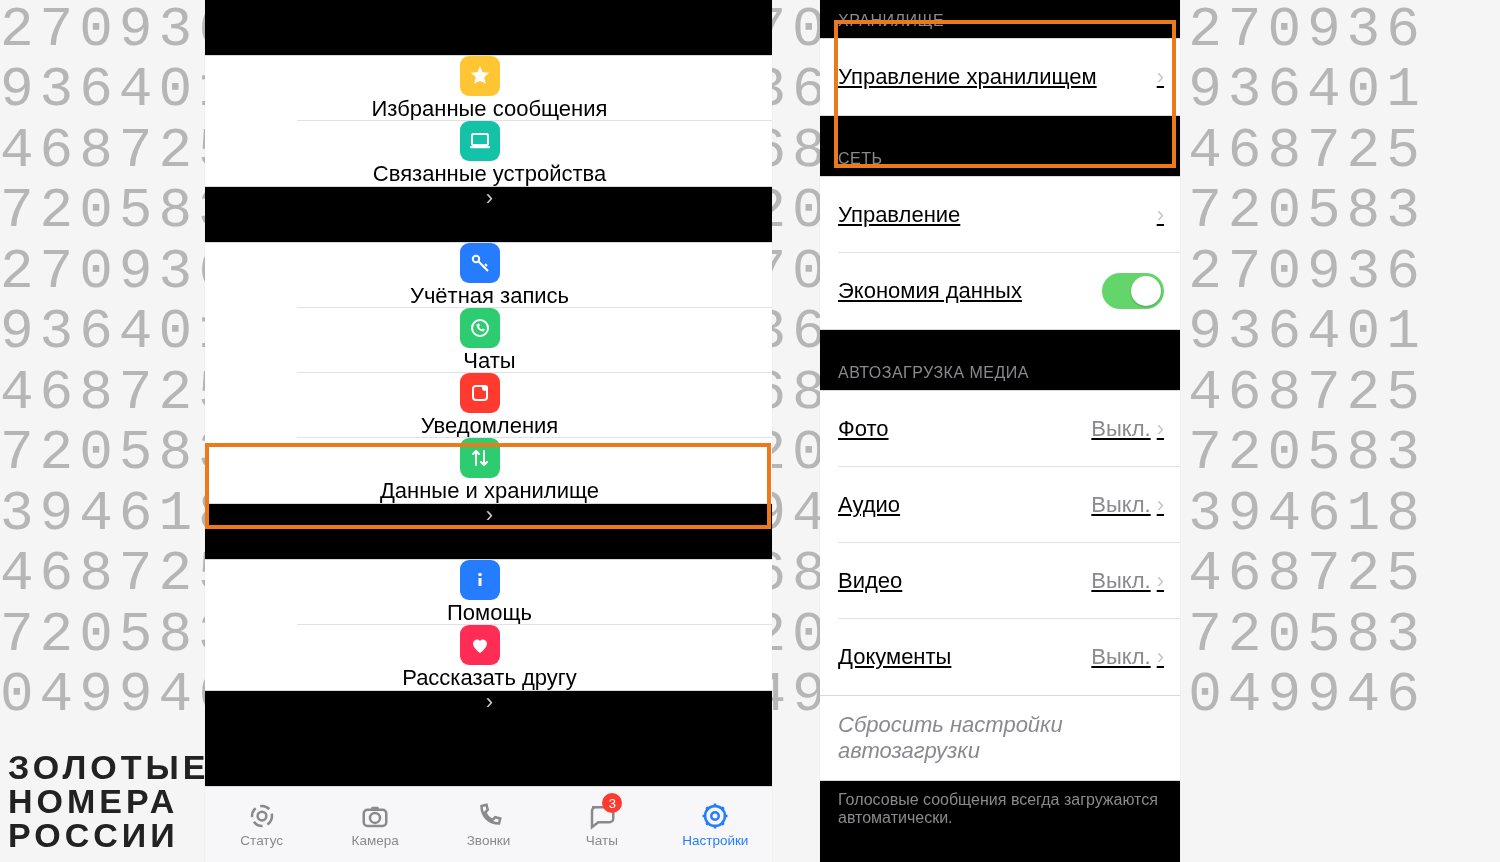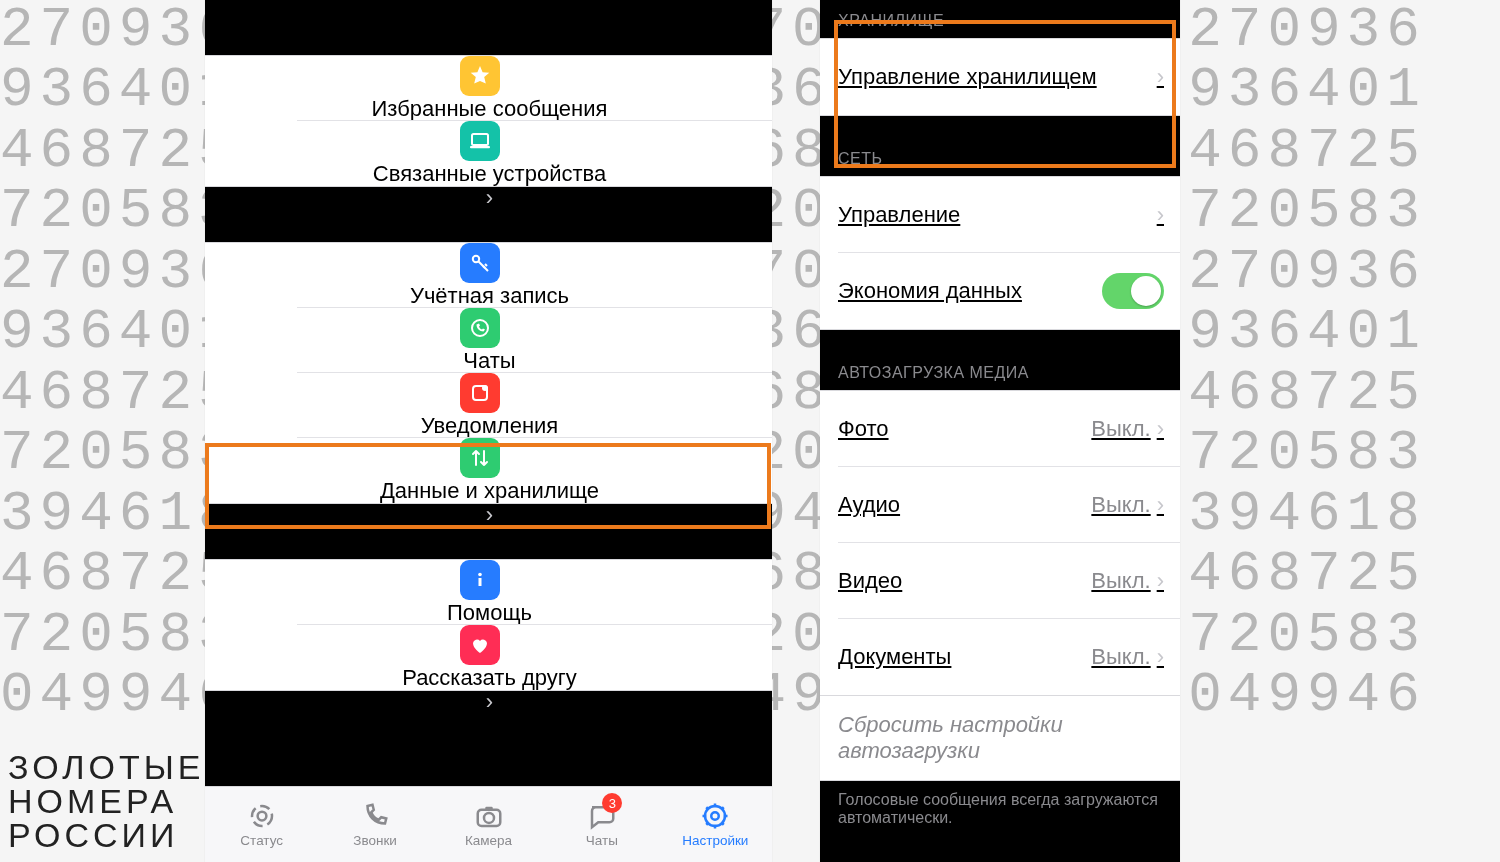--- a/index.html
+++ b/index.html
@@ -1,20 +1,20 @@
 <!DOCTYPE html>
 <html><head>
 <meta charset="utf-8">
 <style>
   * { box-sizing: border-box; margin: 0; padding: 0; }
   html, body { width: 1500px; height: 862px; overflow: hidden; font-family: -apple-system, "Helvetica Neue", Arial, sans-serif; }
   body { position: relative; background: #f5f5f5; }
 
   .bg-numbers { position: absolute; inset: 0; font-family: "Courier New", monospace; font-size: 56px; color: #b6b6b6; letter-spacing: 6px; line-height: 1.08; white-space: pre; overflow: hidden; }
-  .logo { position: absolute; left: 8px; bottom: 10px; font-family: Arial, sans-serif; font-weight: 400; font-size: 34px; line-height: 1.0; letter-spacing: 4px; color: #222; }
+  .logo { position: absolute; left: 8px; bottom: 10px; font-family: Arial, sans-serif; font-weight: 700; font-size: 34px; line-height: 1.0; letter-spacing: 4px; color: #222; }
 
   .phone { position: absolute; top: 0; width: 567px; height: 862px; background: #000000; box-shadow: 0 0 0 1px rgba(0,0,0,0.02); overflow: hidden; }
   .phone-left  { left: 205px; }
   .phone-right { left: 820px; width: 360px; }
 
   .section-header { padding: 34px 18px 8px; font-size: 16px; color: #8a8a8e; letter-spacing: .5px; }
   .footer-note    { padding: 10px 18px 0; font-size: 16px; color: #8a8a8e; }
 
   .group { background: #fff; border-top: 1px solid #d9d9dd; border-bottom: 1px solid #d9d9dd; }
   .gap-lg { height: 55px; }
@@ -156,29 +156,29 @@
 
   <div class="tabbar" id="tabbar">
       <div class="tab ">
         <svg viewBox="0 0 24 24" class="">
           <use href="#i-status"></use>
         </svg>
         <span class="tab-label">Статус</span>
       </div>
       <div class="tab ">
         <svg viewBox="0 0 24 24" class="">
+          <use href="#i-camera"></use>
+        </svg>
+        <span class="tab-label">Камера</span>
+      </div>
+      <div class="tab ">
+        <svg viewBox="0 0 24 24" class="">
           <use href="#i-calls"></use>
         </svg>
         <span class="tab-label">Звонки</span>
-      </div>
-      <div class="tab ">
-        <svg viewBox="0 0 24 24" class="">
-          <use href="#i-camera"></use>
-        </svg>
-        <span class="tab-label">Камера</span>
       </div>
       <div class="tab ">
         <div class="badge">3</div>
         <svg viewBox="0 0 24 24" class="">
           <use href="#i-chats"></use>
         </svg>
         <span class="tab-label">Чаты</span>
       </div>
       <div class="tab active">
         <svg viewBox="0 0 24 24" class="">

